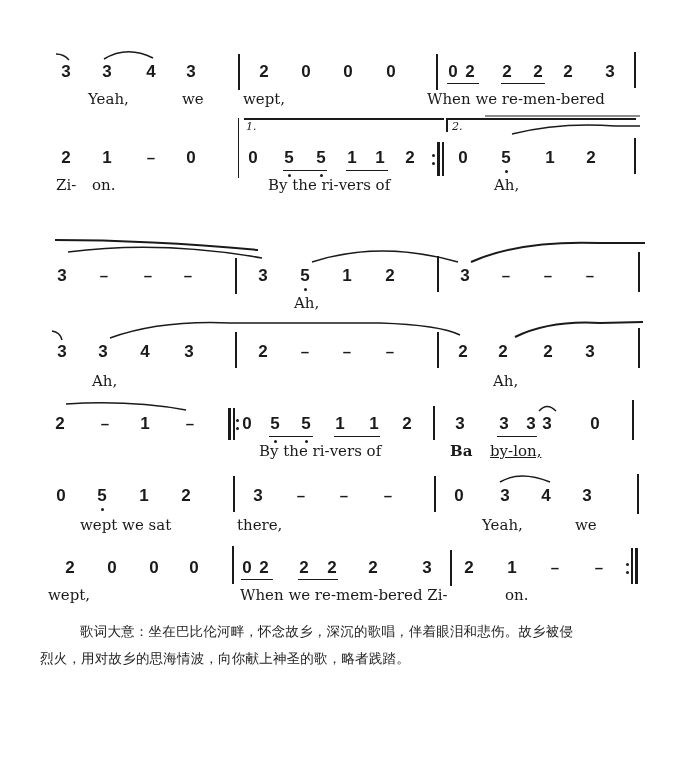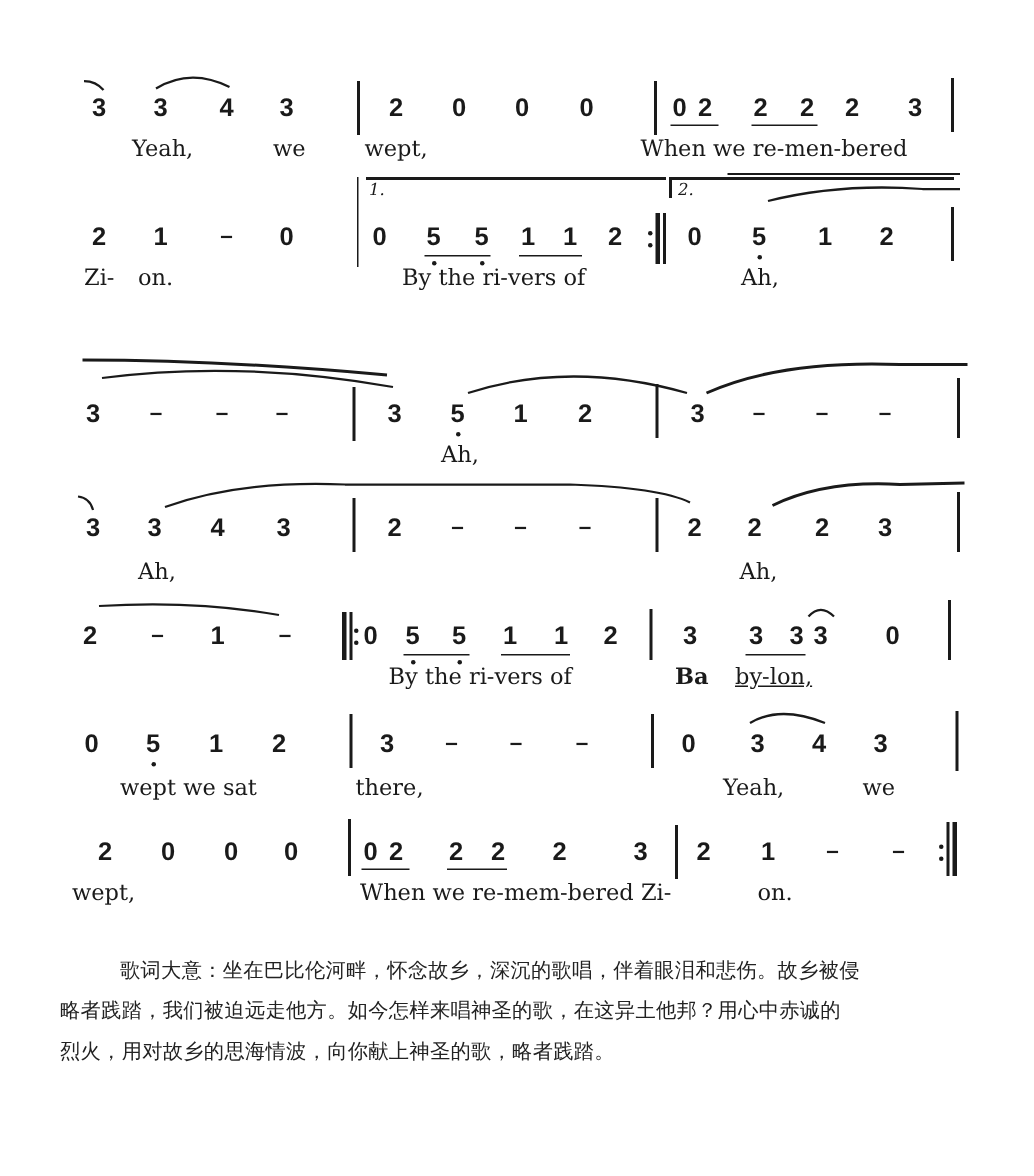--- a/index.html
+++ b/index.html
@@ -13,21 +13,21 @@
   .repeat-dots { position: absolute; width: 4px; }
   .repeat-dots::before, .repeat-dots::after { content: ""; position: absolute; left: 0; width: 3px; height: 3px; border-radius: 50%; background: #1a1a1a; }
   .repeat-dots::before { top: 4px; }
   .repeat-dots::after { top: 12px; }
   .underline { position: absolute; height: 1.2px; background: #1a1a1a; }
   .lyric { position: absolute; font-family: "DejaVu Serif", serif; font-size: 15px; line-height: 18px; white-space: nowrap; }
   .volta { position: absolute; border-left: 1.5px solid #1a1a1a; border-top: 1.5px solid #1a1a1a; height: 14px; }
   .volta-label { position: absolute; font-family: "DejaVu Serif", serif; font-style: italic; font-size: 11px; }
   svg.slurs { position: absolute; left: 0; top: 0; width: 689px; height: 784px; pointer-events: none; }
   .translation { position: absolute; left: 40px; top: 618px; width: 600px; font-family: "DejaVu Sans", sans-serif; font-size: 13.5px; line-height: 27px; letter-spacing: 0.2px; color: #222; }
-  .translation .first { text-indent: 40px; margin-top: 16px; }
+  .translation .first { text-indent: 40px; }
 </style>
 </head>
 <body>
 
 <div class="row" style="top:62px;">
   <span class="note" style="left:59px;">3</span>
   <span class="note" style="left:100px;">3</span>
   <span class="note" style="left:144px;">4</span>
   <span class="note" style="left:184px;">3</span>
   <div class="bar" style="left:238px; top:-8px; height:36px;"></div>
@@ -237,15 +237,14 @@
 
     <path d="M66 404 Q130 400 186 410"></path>
     <path d="M539 411 Q547 402 556 411"></path>
 
     <path d="M500 482 Q520 470 550 482"></path>
   </g>
 </svg>
 
 <div class="translation">
   <div class="first">歌词大意：坐在巴比伦河畔，怀念故乡，深沉的歌唱，伴着眼泪和悲伤。故乡被侵</div>
-  <div>略者践踏，我们被迫远走他方。如今怎样来唱神圣的歌，在这异土他邦？用心中赤诚的</div>
   <div>烈火，用对故乡的思海情波，向你献上神圣的歌，略者践踏。</div>
 </div>
 
 </body></html>

